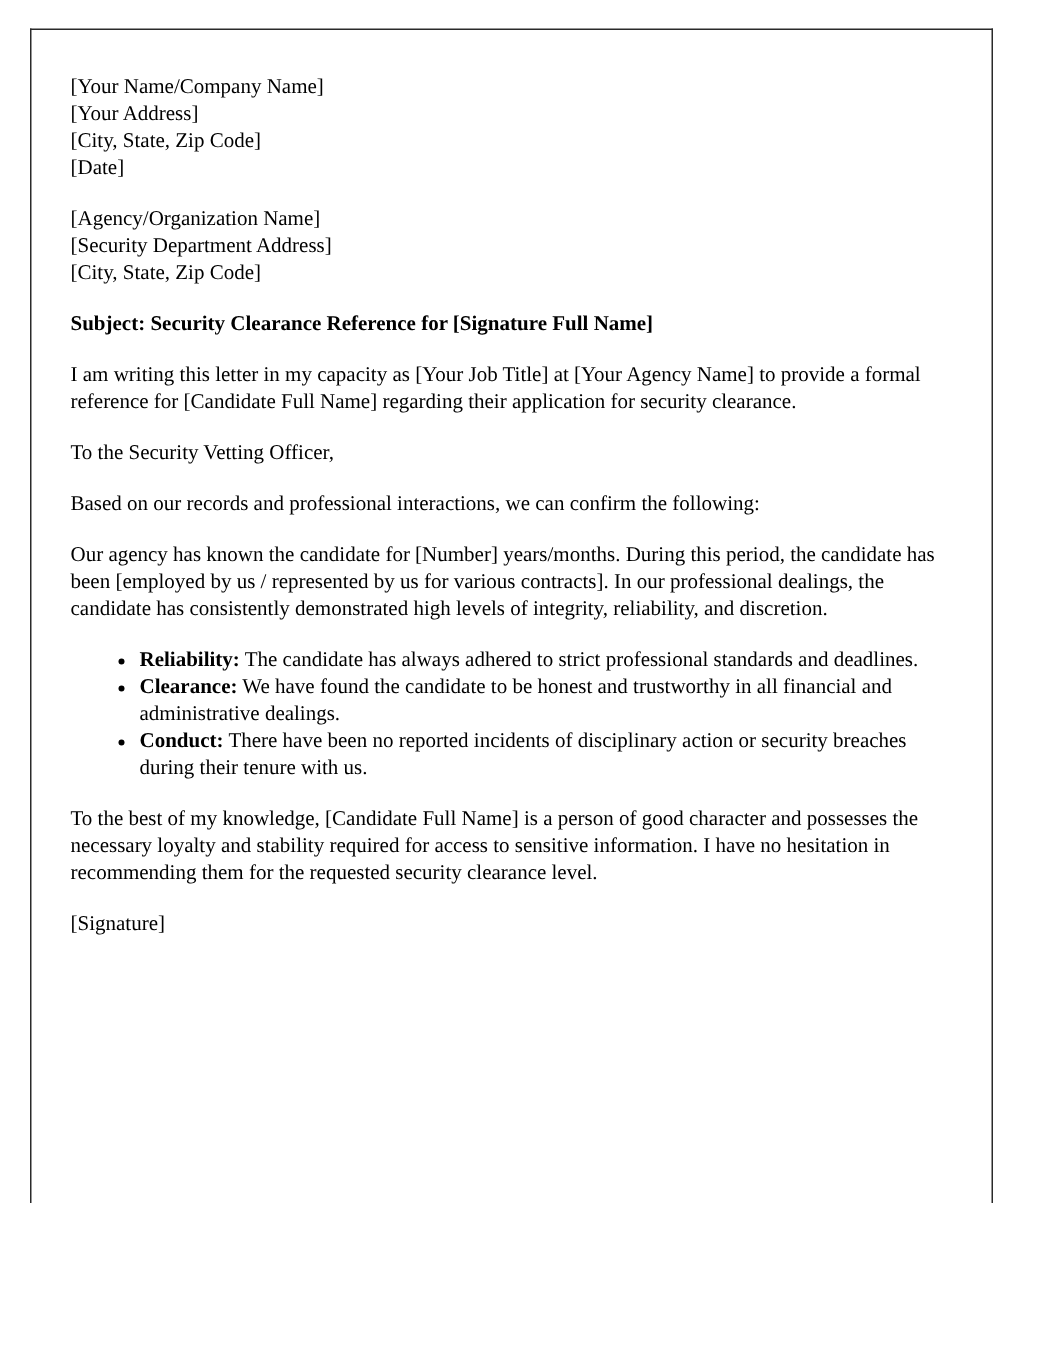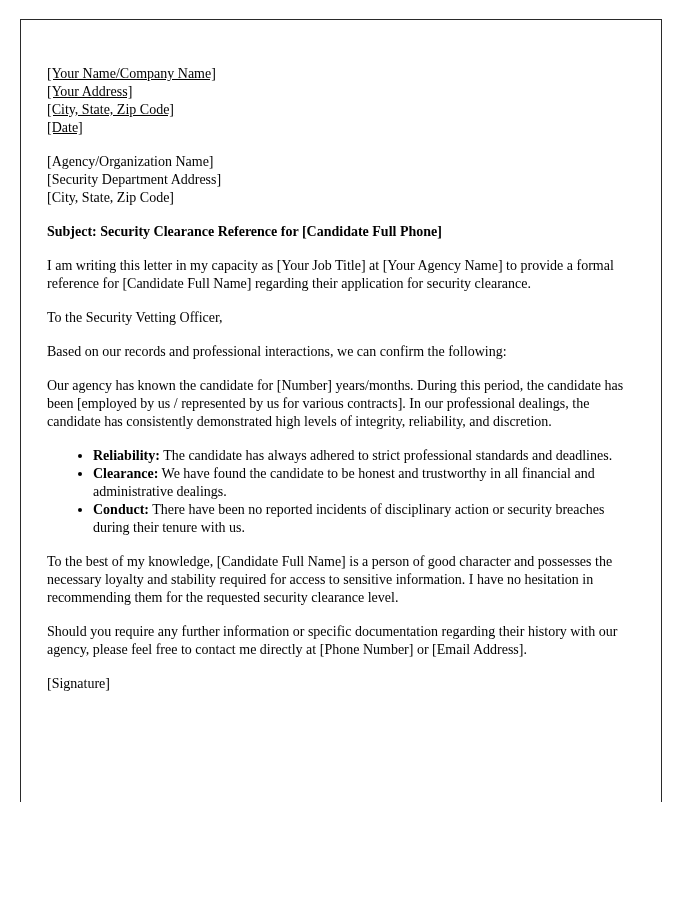--- a/index.html
+++ b/index.html
@@ -28,22 +28,21 @@
     border-bottom: none;
     padding: 30px 30px 0 26px;
     background: #ffffff;
   }
   .page-frame p {
     margin: 16px 0;
     font-size: 14px;
     line-height: 18px;
   }
   .page-frame p:first-child {
-    margin-top: 15px;
-    text-decoration: underline;
+    margin-top: 0;
   }
   .subject {
     font-weight: bold;
   }
   ul.confirm-list {
     margin: 16px 0;
     padding-left: 46px;
     font-size: 14px;
     line-height: 18px;
   }
@@ -66,36 +65,35 @@
     <span>[City, State, Zip Code]</span><br>
     <span>[Date]</span>
   </p>
 
   <p>
     <span>[Agency/Organization Name]</span><br>
     <span>[Security Department Address]</span><br>
     <span>[City, State, Zip Code]</span>
   </p>
 
-  <p class="subject">Subject: Security Clearance Reference for [Candidate Full Phone]</p>
+  <p class="subject">Subject: Security Clearance Reference for [Signature Full Name]</p>
 
   <p>I am writing this letter in my capacity as [Your Job Title] at [Your Agency Name] to provide a formal reference for [Candidate Full Name] regarding their application for security clearance.</p>
 
   <p>To the Security Vetting Officer,</p>
 
   <p>Based on our records and professional interactions, we can confirm the following:</p>
 
   <p>Our agency has known the candidate for [Number] years/months. During this period, the candidate has been [employed by us / represented by us for various contracts]. In our professional dealings, the candidate has consistently demonstrated high levels of integrity, reliability, and discretion.</p>
 
   <ul class="confirm-list">
     <li><b>Reliability:</b><span> The candidate has always adhered to strict professional standards and deadlines.</span></li>
     <li><b>Clearance:</b><span> We have found the candidate to be honest and trustworthy in all financial and administrative dealings.</span></li>
     <li><b>Conduct:</b><span> There have been no reported incidents of disciplinary action or security breaches during their tenure with us.</span></li>
   </ul>
 
   <p>To the best of my knowledge, [Candidate Full Name] is a person of good character and possesses the necessary loyalty and stability required for access to sensitive information. I have no hesitation in recommending them for the requested security clearance level.</p>
 
-  <p>Should you require any further information or specific documentation regarding their history with our agency, please feel free to contact me directly at [Phone Number] or [Email Address].</p>
 
 
   <p>[Signature]</p>
 
 </div>
 
 </body></html>

